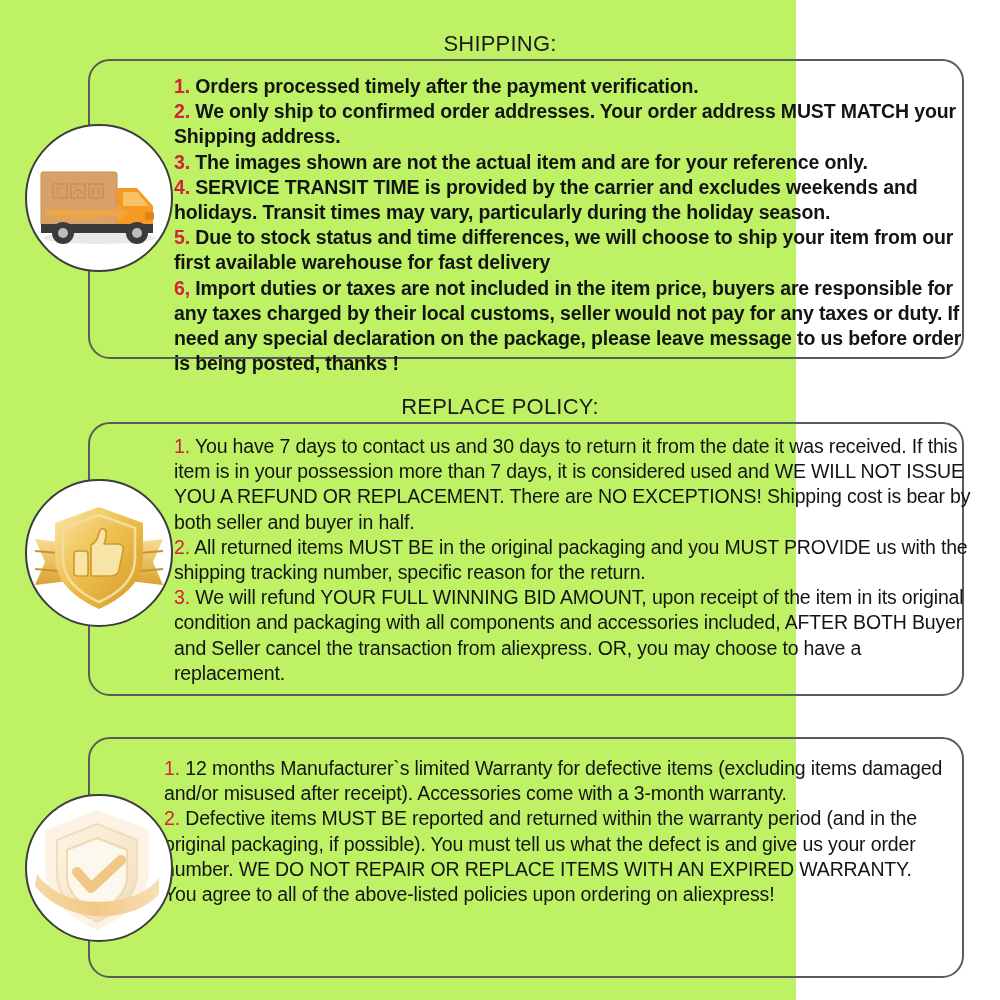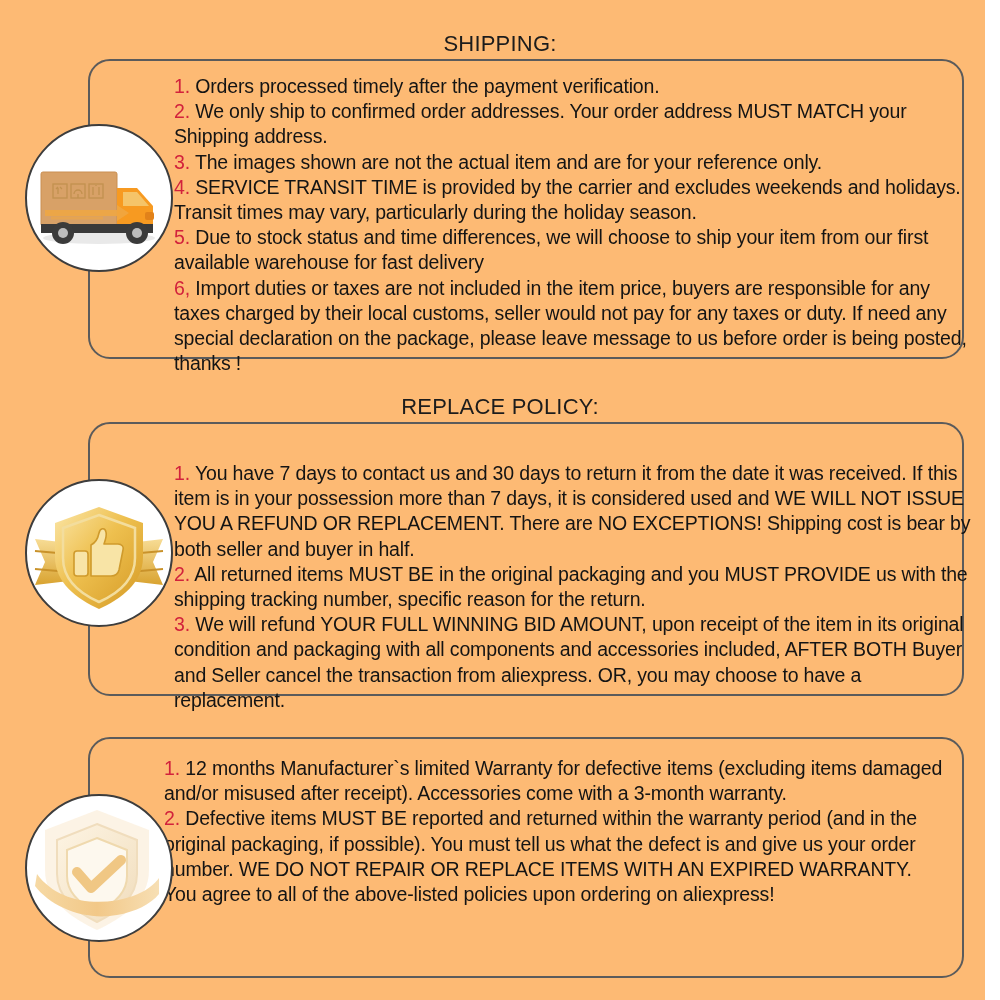--- a/index.html
+++ b/index.html
@@ -5,22 +5,22 @@
   * { box-sizing: border-box; }
   html, body {
     margin: 0; padding: 0;
     width: 1000px; height: 1000px;
     background: #ffffff;
     font-family: "Liberation Sans", sans-serif;
     overflow: hidden;
   }
   #page {
     position: relative;
-    width: 985px; height: 1000px;
-    background: #fdba74;
+    width: 796px; height: 1000px;
+    background: #bef264;
   }
 
   .section-title {
     position: absolute;
     left: 0; width: 1000px;
     text-align: center;
     font-size: 22px;
     color: #1c1c1c;
     letter-spacing: 0.2px;
     font-weight: 400;
@@ -63,22 +63,22 @@
   #box-warranty   { left: 88px;  top: 737px; width: 876px; height: 241px; }
 
   #title-shipping { top: 31px; }
   #title-return   { top: 394px; }
   #title-warranty { top: 708px; }
 
   #circle-shipping { left: 25px; top: 124px; width: 148px; height: 148px; }
   #circle-return   { left: 25px; top: 479px; width: 148px; height: 148px; }
   #circle-warranty { left: 25px; top: 794px; width: 148px; height: 148px; }
 
-  #text-shipping { left: 174px; top: 74px;  width: 800px; }
-  #text-return   { left: 174px; top: 461px; width: 800px; }
+  #text-shipping { left: 174px; top: 74px;  width: 800px; font-weight: bold; }
+  #text-return   { left: 174px; top: 434px; width: 800px; }
   #text-warranty { left: 164px; top: 756px; width: 800px; }
 </style>
 </head>
 <body>
 
 <div id="page">
 
   <div class="section-title" id="title-shipping">SHIPPING:</div>
 
   <div class="policy-box" id="box-shipping"></div>

